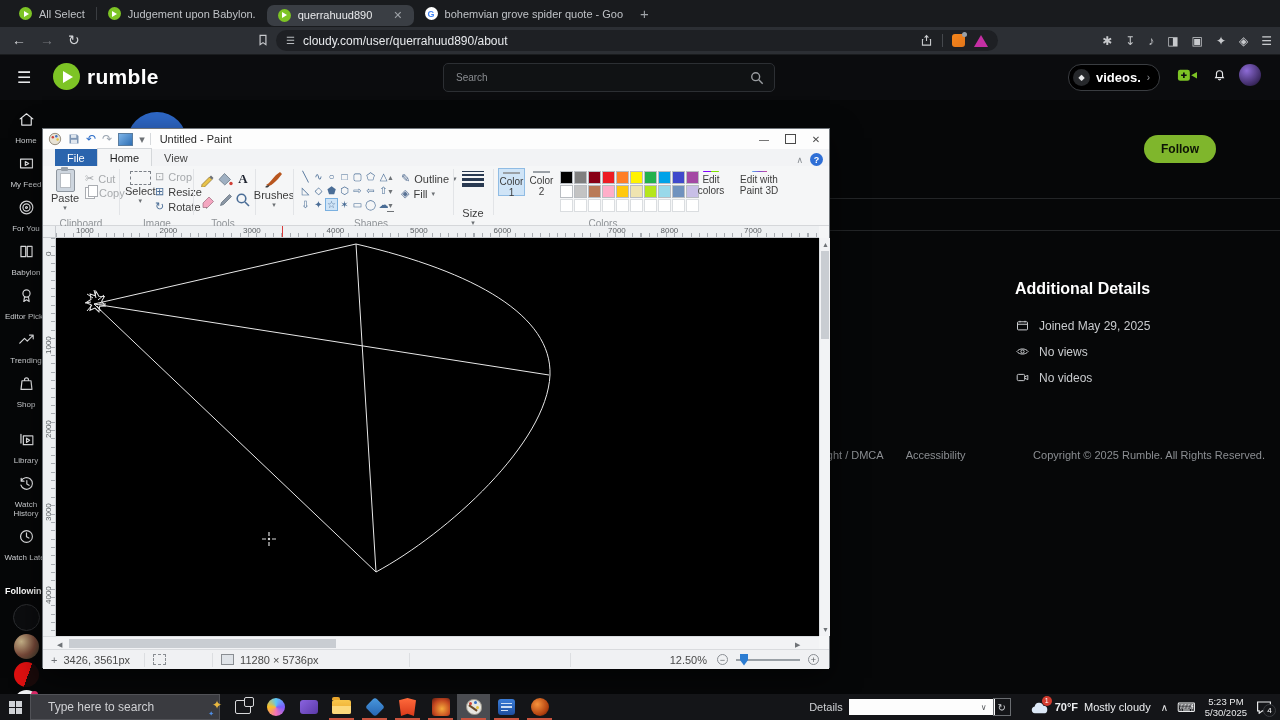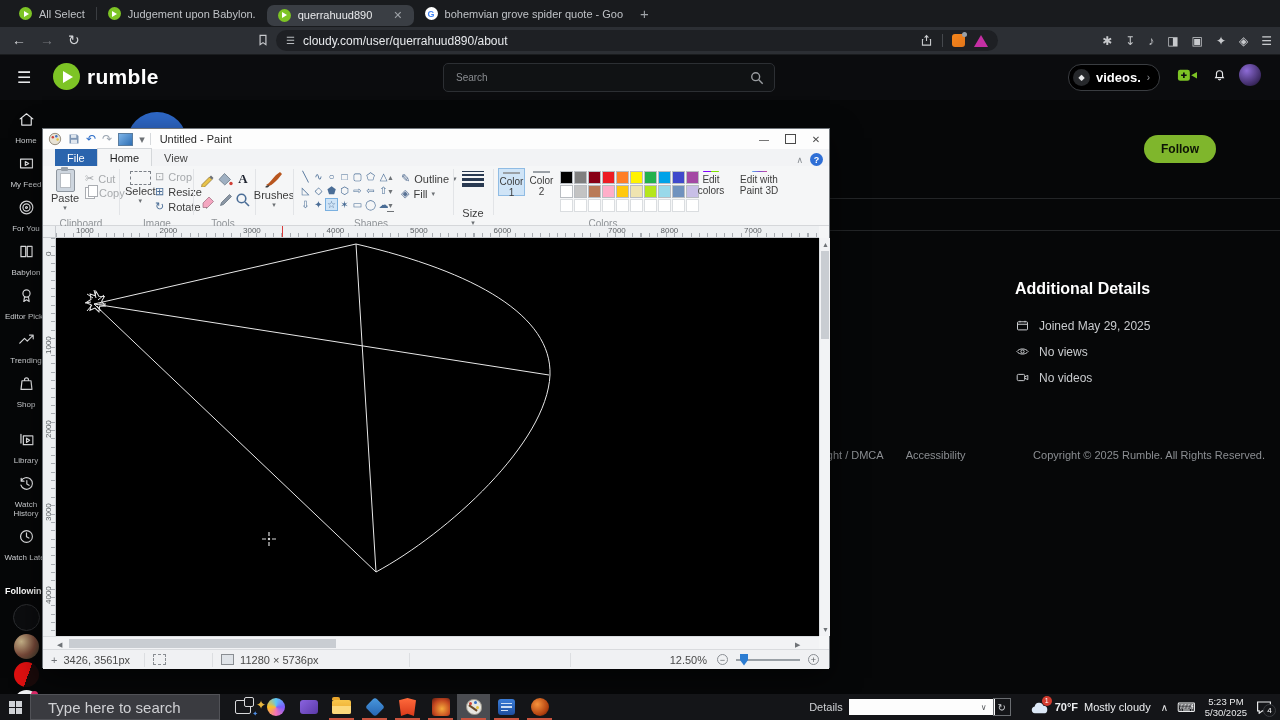--- a/index.html
+++ b/index.html
@@ -127,21 +127,21 @@
   .zoomslider{width:64px;height:2px;background:#9aa0a6;position:relative}
   .zoomslider .zt{position:absolute;left:4px;top:-5px;width:8px;height:12px;background:#2d7dd2;clip-path:polygon(0 0,100% 0,100% 55%,50% 100%,0 55%)}
   .dot{width:11px;height:11px;border:1px solid #8a8e93;border-radius:50%;display:flex;align-items:center;justify-content:center;font-size:9px;color:#5a5e62;box-sizing:border-box}
 
   
   #taskbar{position:absolute;left:0;top:694px;width:1280px;height:26px;background:#141518;z-index:10;display:flex;align-items:center}
   #startbtn{width:30px;display:flex;justify-content:center}
   .winlogo{display:grid;grid-template-columns:6px 6px;grid-gap:1px}
   .winlogo i{width:6px;height:6px;background:#cfd2d6}
   #tsearch{width:190px;height:26px;background:#3a3b40;border:1px solid #515257;box-sizing:border-box;display:flex;align-items:center;gap:7px;padding:0 8px;color:#d5d6d8}
-  #tsearch input{flex:1;background:transparent;border:0;outline:0;font-size:15px;color:#d5d6d8;font-family:"Liberation Sans",sans-serif}
+  #tsearch input{flex:1;background:transparent;border:0;outline:0;font-size:12px;color:#d5d6d8;font-family:"Liberation Sans",sans-serif}
   #tsearch input::placeholder{color:#cfd0d3}
   .spark{position:relative;width:14px;height:14px}
   .spark:before{content:"✦";position:absolute;left:0;top:-2px;color:#e9b840;font-size:12px}
   .spark:after{content:"✦";position:absolute;right:-2px;bottom:-4px;color:#4f8fe8;font-size:7px}
   .appcell{width:33px;height:26px;display:flex;align-items:center;justify-content:center;position:relative}
   .appcell.active{background:#4a4c51}
   .appcell.running:after{content:"";position:absolute;left:4px;bottom:0;width:25px;height:2px;background:var(--task-underline)}
   #addr{margin-left:auto;display:flex;align-items:center;gap:6px;color:#cfd1d4;font-size:11px}
   #addr input{width:128px;height:16px;background:#fdfdfd;border:0;font-size:10px;padding:0 14px 0 4px}
   #addr .car{margin-left:-20px;color:#55585c;font-size:8px}

